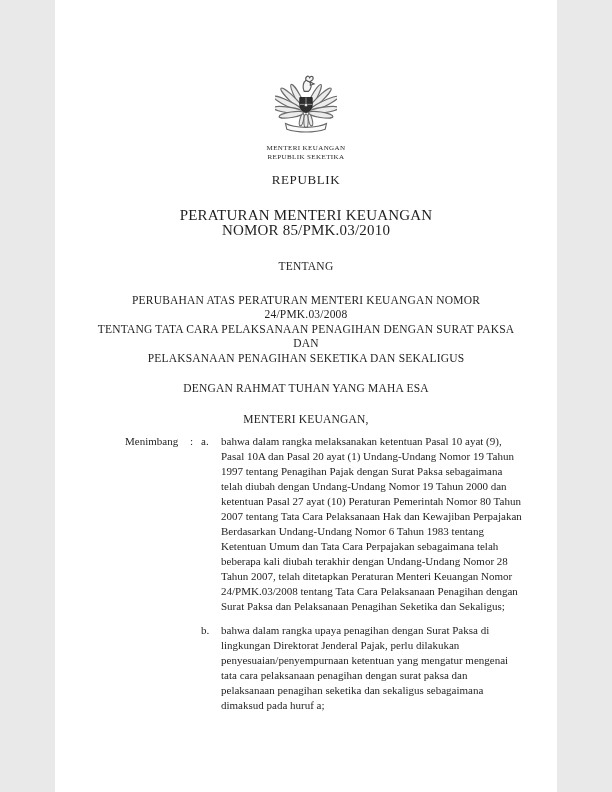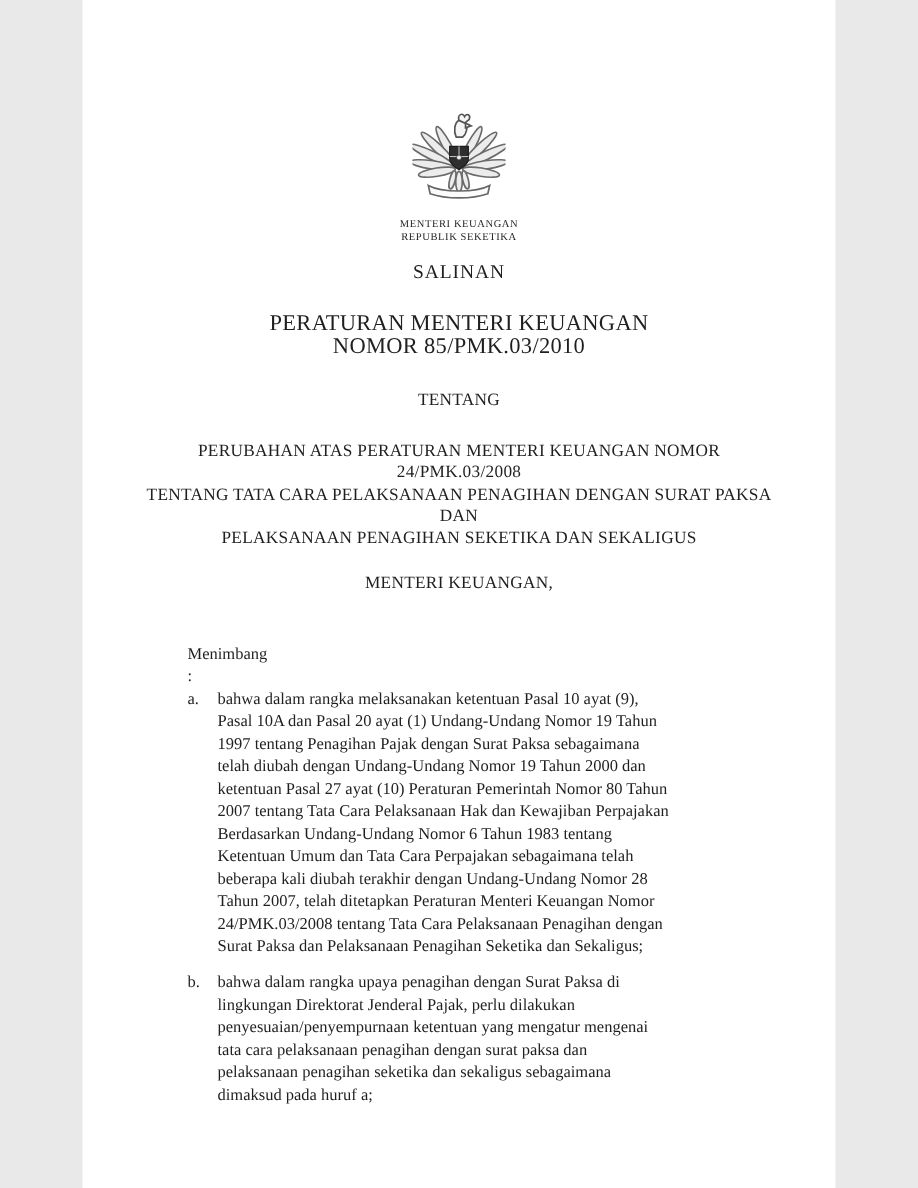--- a/index.html
+++ b/index.html
@@ -63,26 +63,25 @@
   }
   .authority {
     margin-top: 16px;
     font-size: 11.5px;
     line-height: 14.5px;
     letter-spacing: 0.2px;
     text-align: center;
   }
 
   .considerations {
-    margin-top: 32px;
+    margin-top: 8px;
     padding-left: 70px;
     display: flex;
     font-size: 11px;
     line-height: 15px;
-    flex-direction: column;
   }
   .consider-label { width: 65px; flex: none; }
   .consider-colon { width: 11px; flex: none; }
   .consider-items { flex: none; width: 400px; }
   .consider-item { display: flex; }
   .consider-item + .consider-item { margin-top: 9px; }
   .item-marker { width: 20px; flex: none; }
   .item-text { width: 380px; flex: none; }
 </style>
 </head>
@@ -126,32 +125,33 @@
 
         <path d="M17,80 C32,88 68,88 83,80 L81,89 C64,95 36,95 19,89 Z" fill="#fbfbfb" stroke="#666" stroke-width="1.8"></path>
       </svg>
     </div>
 
     <div class="ministry">
       <div>MENTERI KEUANGAN</div>
       <div>REPUBLIK SEKETIKA</div>
     </div>
 
-    <div class="salinan">SALINAN</div>
+    <div class="salinan">REPUBLIK</div>
   </header>
 
   <section>
     <div class="reg-heading pre">PERATURAN MENTERI KEUANGAN
 NOMOR 85/PMK.03/2010</div>
     <div class="tentang">TENTANG</div>
     <div class="subject pre">PERUBAHAN ATAS PERATURAN MENTERI KEUANGAN NOMOR
 24/PMK.03/2008
 TENTANG TATA CARA PELAKSANAAN PENAGIHAN DENGAN SURAT PAKSA
 DAN
 PELAKSANAAN PENAGIHAN SEKETIKA DAN SEKALIGUS</div>
+    <div class="invocation">DENGAN RAHMAT TUHAN YANG MAHA ESA</div>
     <div class="authority">MENTERI KEUANGAN,</div>
   </section>
 
   <section class="considerations">
     <div class="consider-label">Menimbang</div>
     <div class="consider-colon">:</div>
     <div class="consider-items">
       <div class="consider-item">
         <div class="item-marker">a.</div>
         <div class="item-text pre">bahwa dalam rangka melaksanakan ketentuan Pasal 10 ayat (9),

